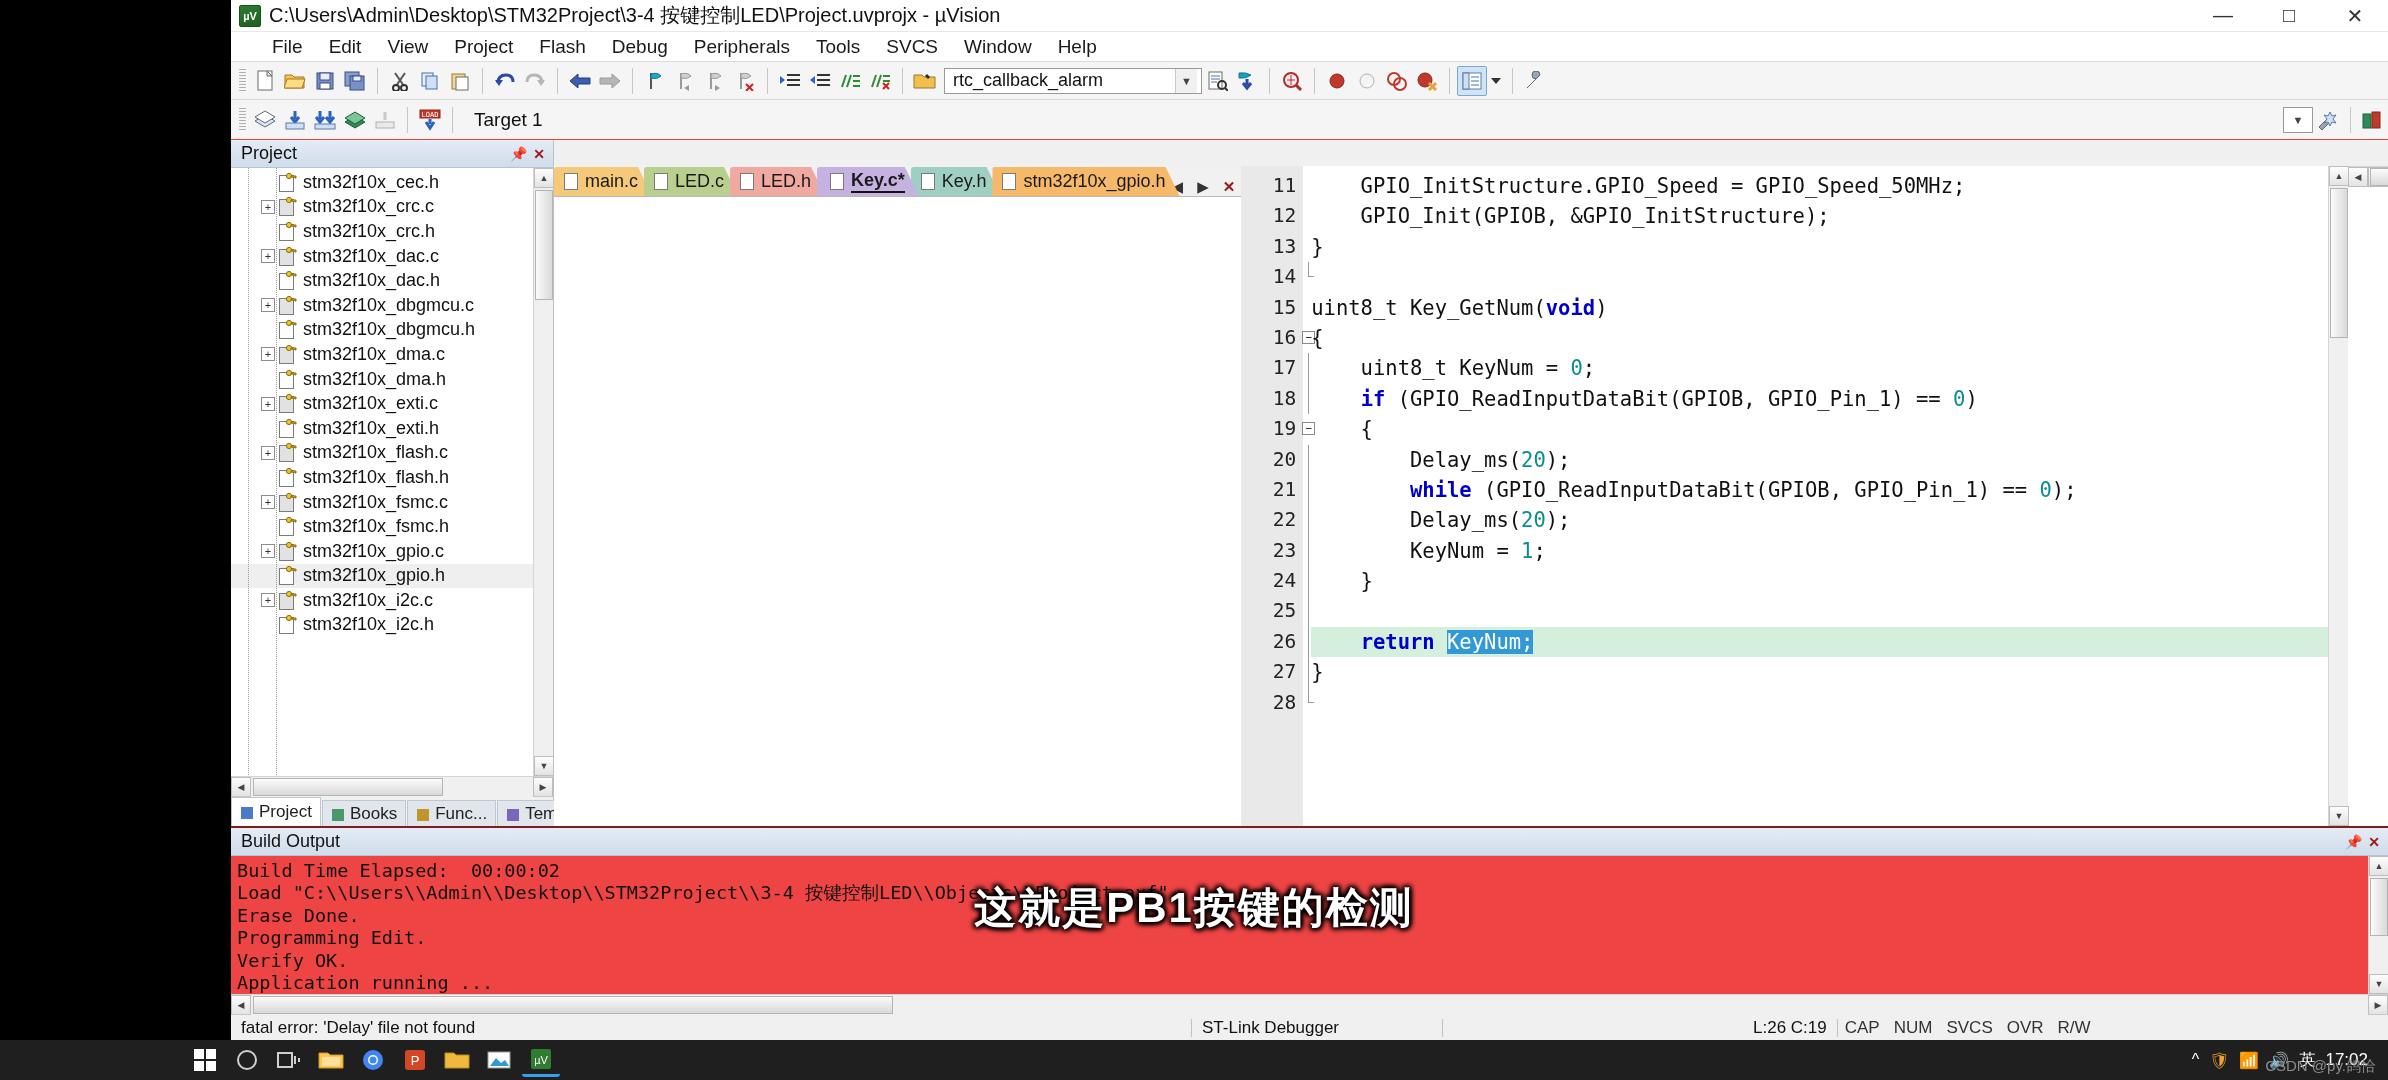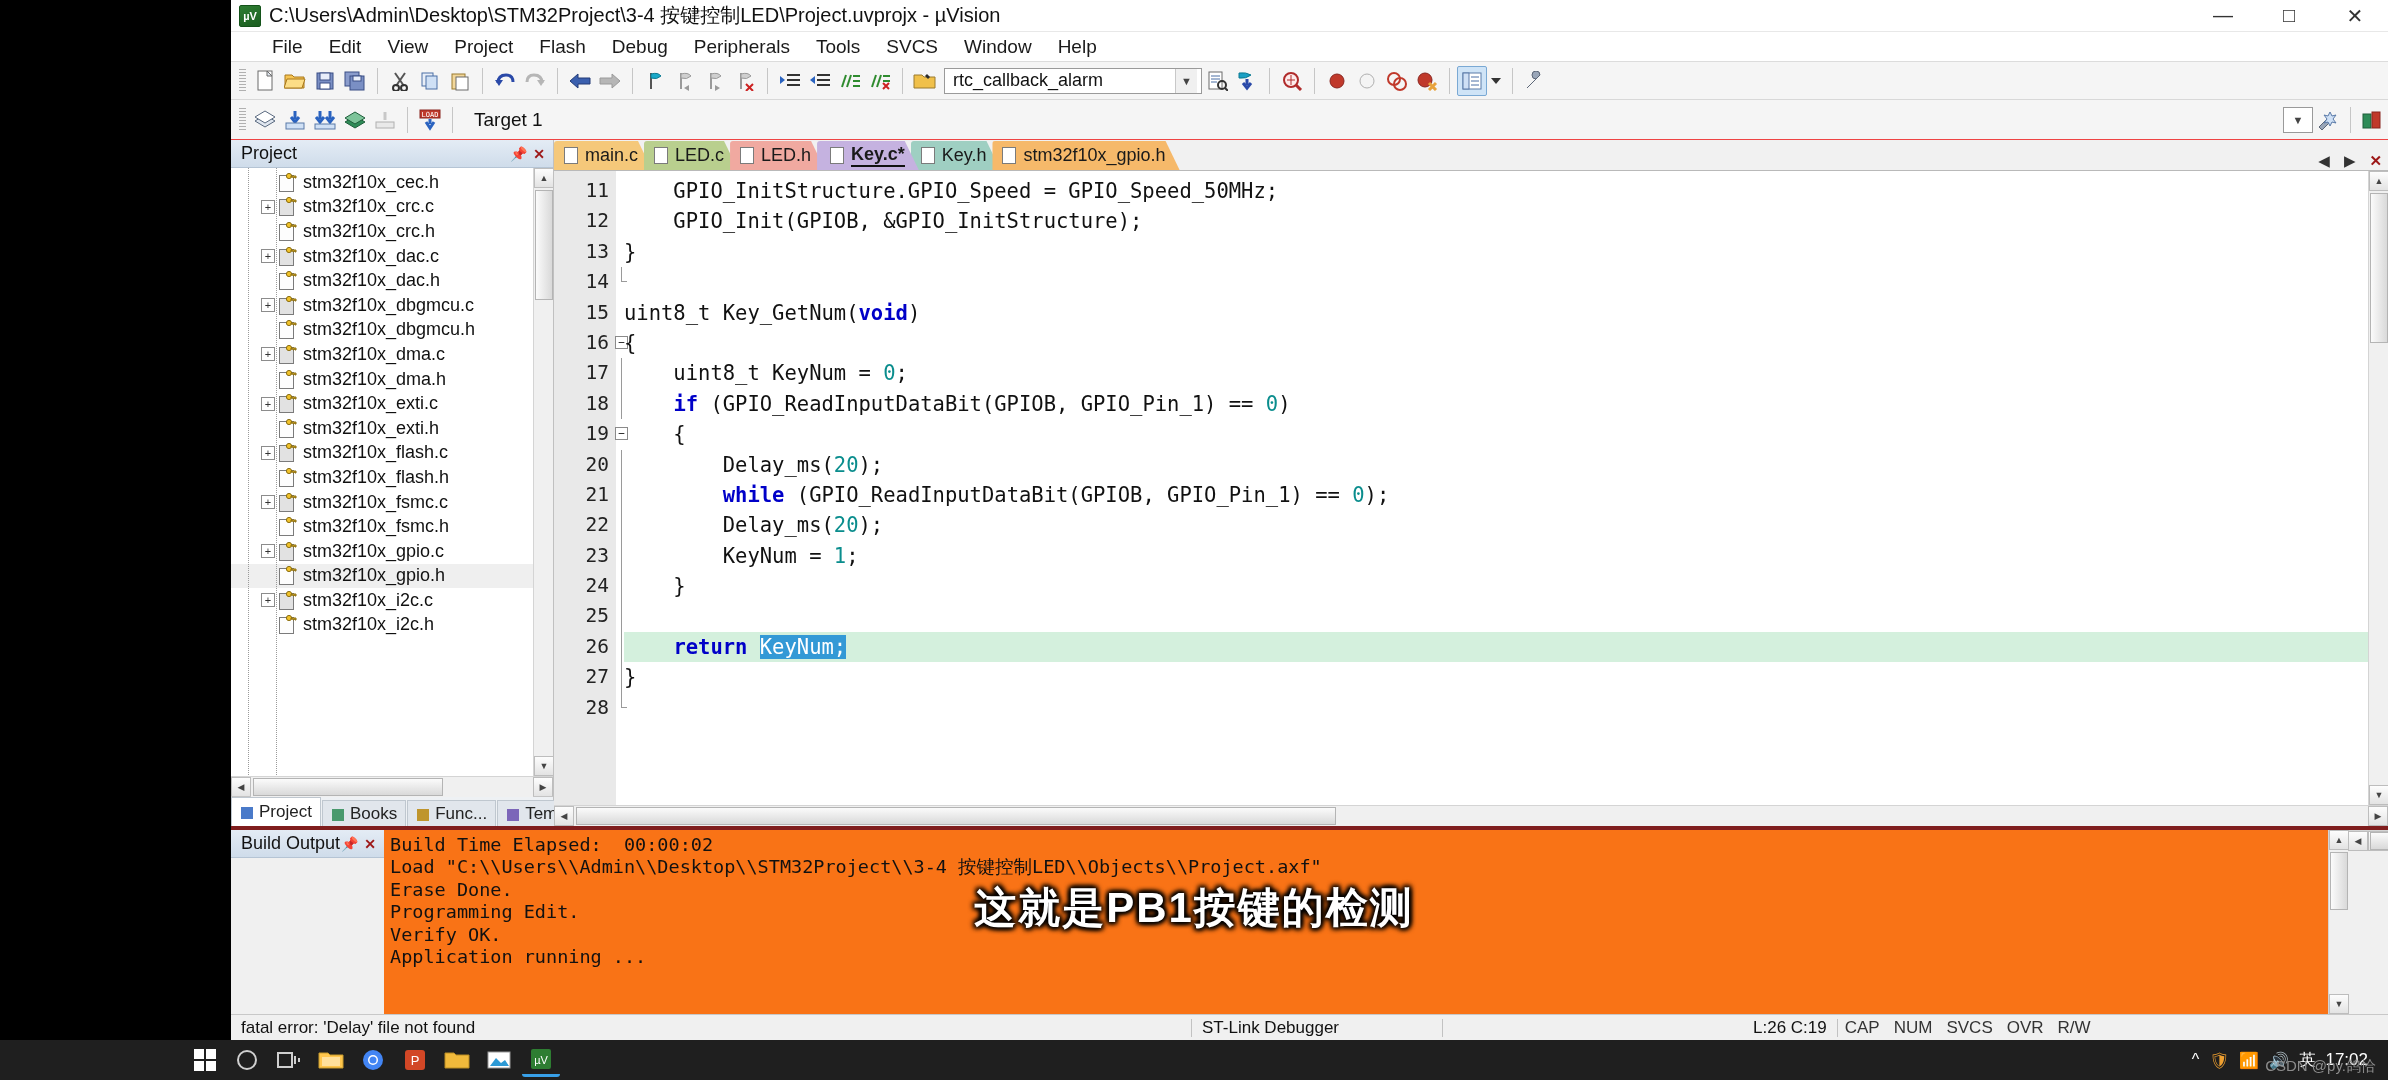--- a/index.html
+++ b/index.html
@@ -118,21 +118,21 @@
               border:1px solid #b4b4b4; }
 
   .projtabs { height:30px; background:#eef1f4; display:flex; align-items:flex-end; flex:none;
               border-top:1px solid #c4c4c4; }
   .ptab { height:26px; display:flex; align-items:center; gap:5px; padding:0 8px; font-size:17px;
           border:1px solid #bfc7cf; border-bottom:none; background:#e1e6ec; color:#222; margin-right:1px; }
   .ptab.active { background:#fff; height:29px; }
   .ptico { width:14px; height:14px; flex:none; }
 
   
-  .editor { flex:1; display:flex; flex-direction:column; min-width:0; background:#fff; }
+  .editor { flex:1; display:flex; flex-direction:row; min-width:0; background:#fff;margin-top:26px; }
   .tabstrip { height:31px; background:#f1f1f1; display:flex; align-items:flex-end;
               border-bottom:1px solid #b9b9b9; flex:none; position:relative; }
   .etab {
     height:29px; display:flex; align-items:center; gap:7px; padding:0 14px 0 10px;
     font-size:18px; color:#1a1a1a; position:relative; margin-right:-8px;
     border-top-left-radius:3px;
     clip-path: polygon(0 0, calc(100% - 14px) 0, 100% 100%, 0 100%);
   }
   .etab .eico { width:14px; height:17px; background:#fff; border:1px solid #7b7b7b; flex:none; position:relative;}
   .etab .lbl { white-space:nowrap; }
@@ -156,22 +156,22 @@
   .cl { height:30.4px; line-height:30.4px; }
   .cl.hl { background:#d4f0dd; }
   .kw { color:#0000c8; font-weight:bold; }
   .num { color:#0a8d8d; }
   .sel-txt { background:#3399d6; color:#fff; }
 
   .vscroll { width:20px; background:#f0f0f0; border-left:1px solid #d4d4d4; position:relative; flex:none;}
   .hscroll-ed { height:21px; background:#f0f0f0; border-top:1px solid #d4d4d4; display:flex; align-items:center; flex:none;}
 
   
-  .buildpanel { height:188px; display:flex; flex-direction:row; flex:none; border-top:4px solid #7f1d1d;}
-  .buildbody { flex:1; background:#f97316; display:flex; min-height:0; position:relative;}
+  .buildpanel { height:188px; display:flex; flex-direction:column; flex:none; border-top:2px solid #7f1d1d;}
+  .buildbody { flex:1; background:#ef4444; display:flex; min-height:0; position:relative;}
   .buildtext { flex:1; padding:4px 0 0 6px; font-family:"DejaVu Sans Mono", monospace;
                font-size:18.5px; color:#111; line-height:22.4px; white-space:pre; overflow:hidden;}
 
   
   .statusbar { height:26px; background:#f0f0f0; border-top:1px solid #c8c8c8; display:flex;
                align-items:center; font-size:17px; color:#111; flex:none; }
   .st-cell { padding:18px 10px; height:26px; display:flex; align-items:center; white-space:nowrap;}
   .st-sep { width:1px; height:18px; background:#c2c2c2; }
   .st-flags { display:flex; }
   .st-flags .f { padding:0 7px; color:#333; }

